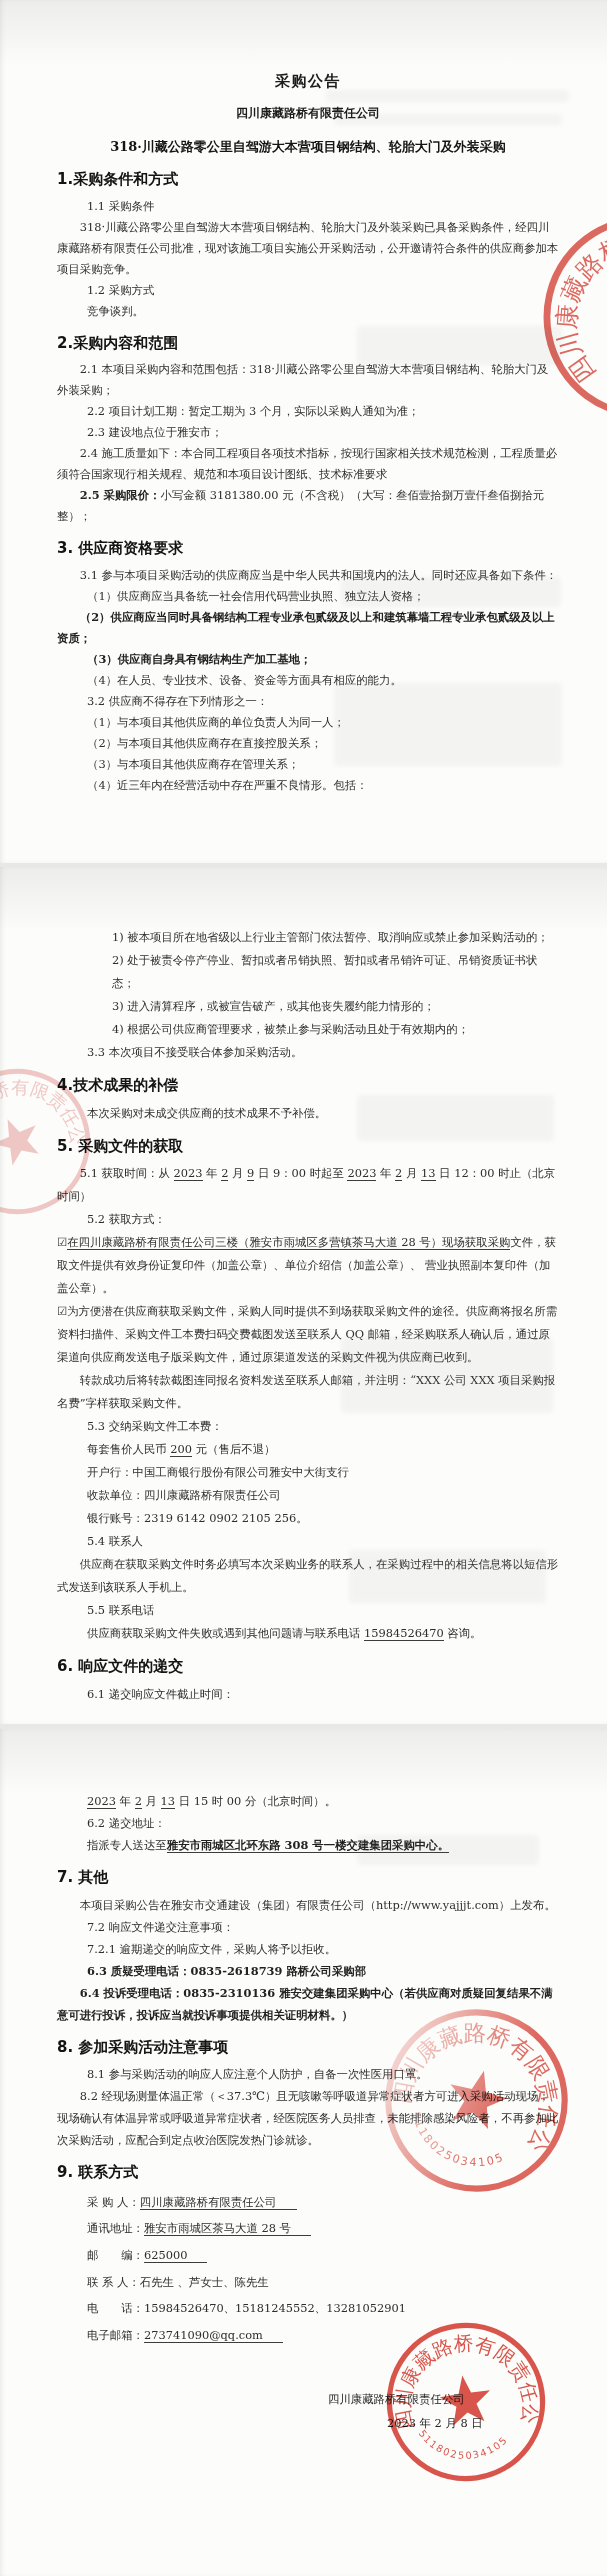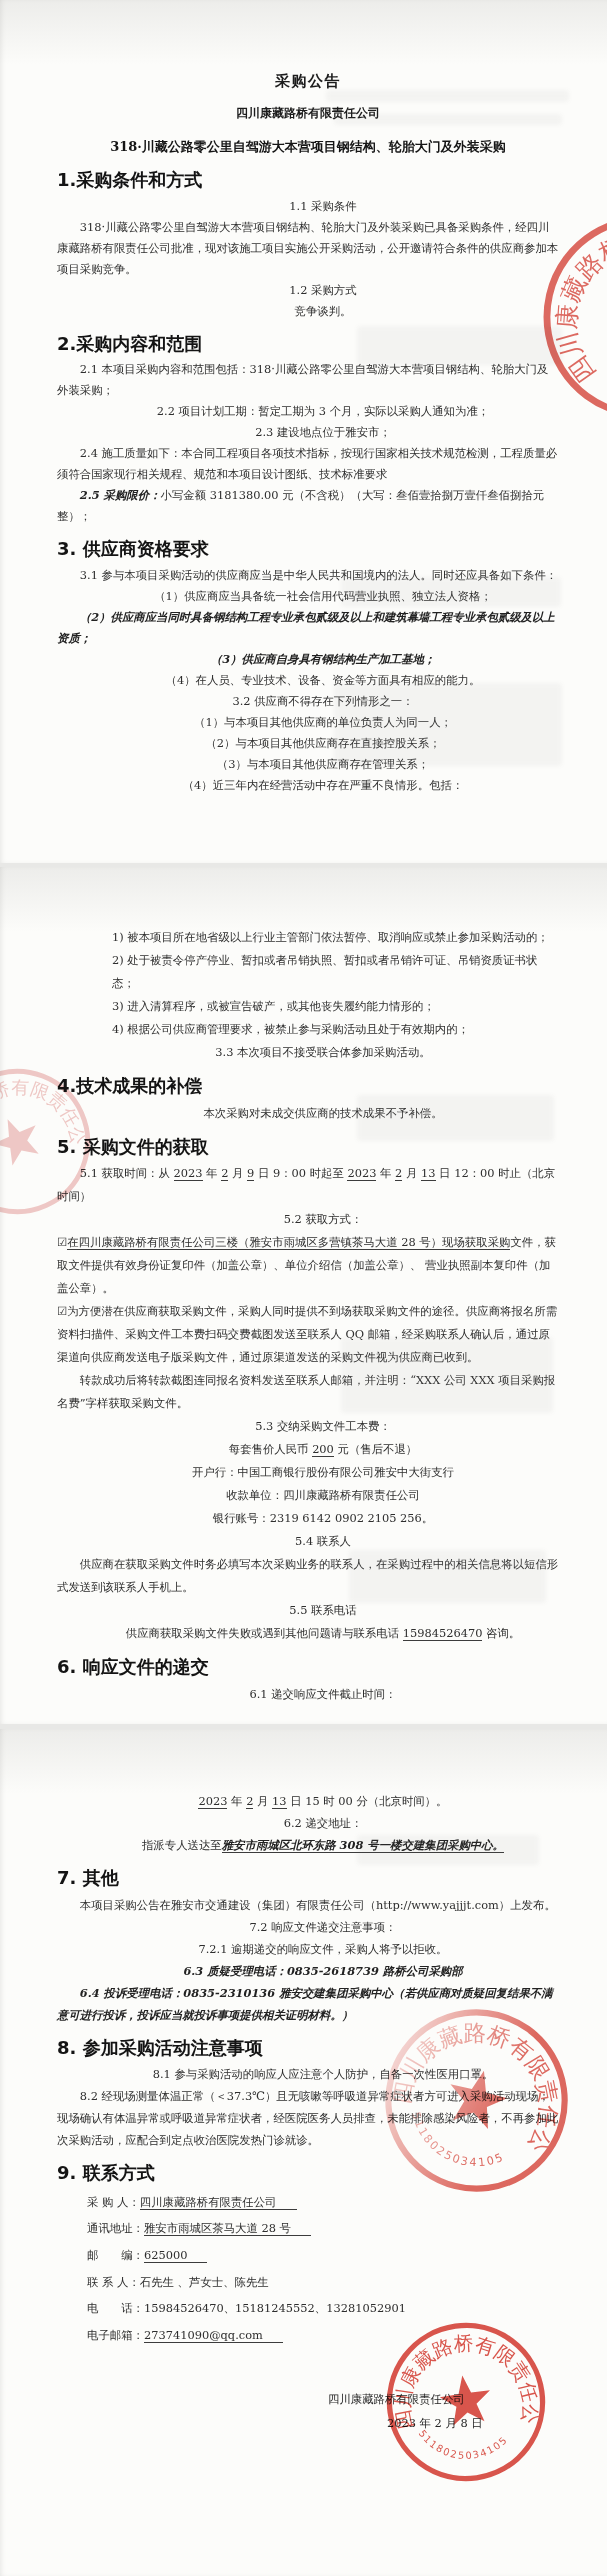--- a/index.html
+++ b/index.html
@@ -21,25 +21,25 @@
   #page2{top:867px;height:857px;}
   #page3{top:1729px;height:847px;}
   .content{position:relative;padding:0 48px 0 57px;font-size:11.4px;line-height:21px;}
   #page1 .content{padding-top:68px;}
   #page2 .content{padding-top:59px;line-height:23px;}
   #page3 .content{padding-top:61px;line-height:22px;}
   p{margin:0;}
   .t-title{text-align:center;font-size:15px;font-weight:bold;color:#1c1c1c;line-height:26px;letter-spacing:1.5px;}
   .t-company{text-align:center;font-size:12px;font-weight:bold;color:#1c1c1c;line-height:23px;margin-top:7.6px;}
   .t-subject{text-align:center;font-size:13px;font-weight:bold;color:#151515;line-height:23px;margin-top:10.6px;margin-left:-23px;margin-right:-23px;}
-  .h{font-family:"DejaVu Sans",sans-serif;font-weight:bold;font-size:18px;color:#141414;line-height:23px;margin:10px 0 4.6px;}
-  .sub{padding-left:30px;text-align:center;}
+  .h{font-family:"DejaVu Sans",sans-serif;font-weight:bold;font-size:15px;color:#141414;line-height:23px;margin:10px 0 4.6px;}
+  .sub{padding-left:30px;}
   .sub2{padding-left:55px;}
   .ind{text-indent:2em;}
-  .b{font-weight:bold;color:#222;font-style:italic;}
+  .b{font-weight:bold;color:#222;}
   .u{border-bottom:0.8px solid #3c3c3c;}
   .contact{padding-left:30px;line-height:26.6px;}
   .contact .u{padding-right:20px;}
   .signature{position:absolute;left:328px;top:662px;font-size:11.4px;color:#262626;line-height:16.7px;}
   .signature .date{margin-top:6.8px;padding-left:59px;}
   .stamp{position:absolute;pointer-events:none;mix-blend-mode:multiply;}
   .stamp svg{display:block;width:100%;height:100%;}
   .seal{color:#d5382d;}
   .seal-faded{color:#e08a86;}
   .ghost{position:absolute;background:#6d6d6d;opacity:.055;filter:blur(2.3px);border-radius:3px;pointer-events:none;}

